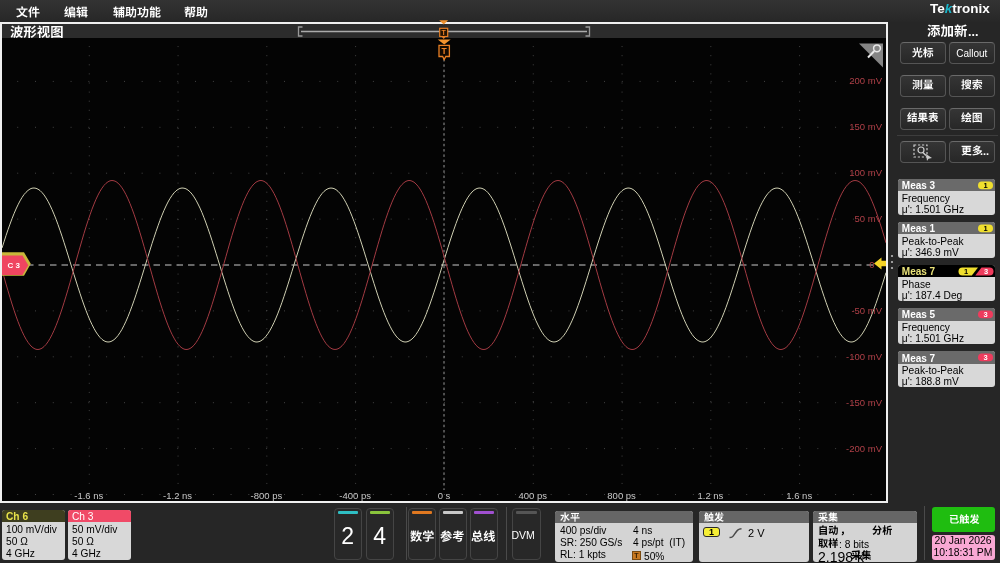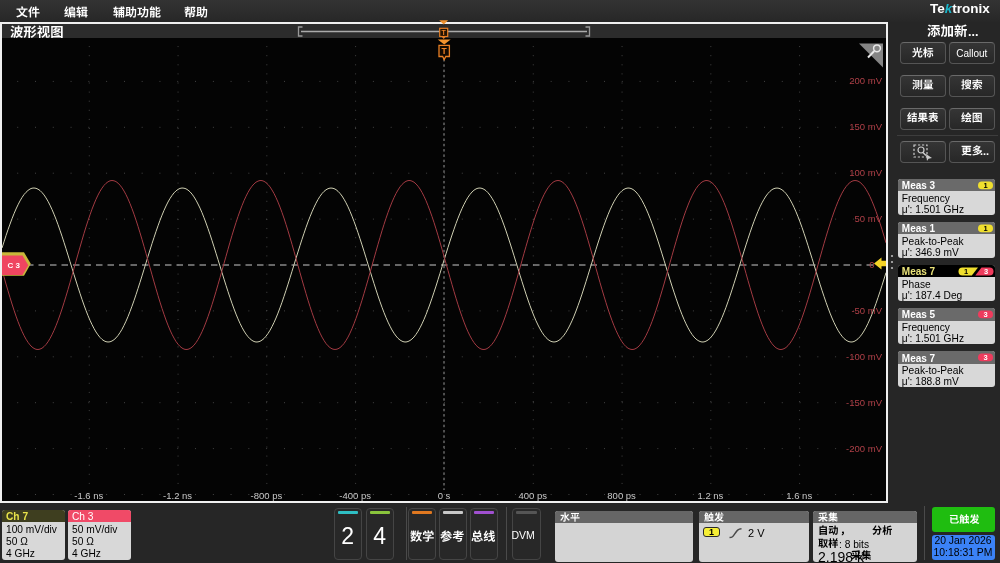--- a/index.html
+++ b/index.html
@@ -176,21 +176,21 @@
   </div>
 <div class="abs" style="left:901.8px;top:352.6px;font-size:10px;font-weight:bold;color:#fff">Meas 7</div>
 <svg class="abs" width="97" height="13" style="left:898px;top:351.3px" font-family="Liberation Sans, sans-serif">
     <rect x="80" y="2.6" width="15" height="7.6" rx="3.8" fill="#ef3b5d"></rect>
     <text x="87.5" y="9" text-anchor="middle" font-size="7.5" font-weight="bold" fill="#fff">3</text>
   </svg>
 <div class="abs lt" style="left:901.8px;top:365.3px;font-size:10.2px;line-height:11px">Peak-to-Peak<br>μ': 188.8 mV</div>
 <div class="abs" style="left:2px;top:509.5px;width:63px;height:50.5px;border-radius:3px;background:#d8d8d8;overflow:hidden">
     <div style="height:12.5px;background:#3e3e1f"></div>
   </div>
-<div class="abs" style="left:6px;top:510.5px;font-size:10.2px;font-weight:bold;color:#e8e34a">Ch 7</div>
+<div class="abs" style="left:6px;top:510.5px;font-size:10.2px;font-weight:bold;color:#e8e34a">Ch 6</div>
 <div class="abs lt" style="left:6px;top:523.5px;line-height:12px;font-size:10.2px">100 mV/div<br>50 Ω<br>4 GHz</div>
 <div class="abs" style="left:68px;top:509.5px;width:63px;height:50.5px;border-radius:3px;background:#d8d8d8;overflow:hidden">
     <div style="height:12.5px;background:#f04a67"></div>
   </div>
 <div class="abs" style="left:72px;top:510.5px;font-size:10.2px;font-weight:normal;color:#fff">Ch 3</div>
 <div class="abs lt" style="left:72px;top:523.5px;line-height:12px;font-size:10.2px">50 mV/div<br>50 Ω<br>4 GHz</div>
 <div class="abs" style="left:333.5px;top:507.5px;width:28.5px;height:52.5px;background:#282828;border:1px solid #454545;border-radius:4px"></div>
 <div class="abs" style="left:337.5px;top:511px;width:20.5px;height:3px;background:#2fbfc4;border-radius:1px"></div>
 <div class="abs" style="left:333.5px;top:522.5px;width:28.5px;text-align:center;color:#fff;font-size:23px">2</div>
 <div class="abs" style="left:365.5px;top:507.5px;width:28.5px;height:52.5px;background:#282828;border:1px solid #454545;border-radius:4px"></div>
@@ -214,20 +214,24 @@
 <svg width="24" height="15" viewBox="0 0 24 15" style="position:absolute;left:471.3px;top:530px" fill="#fff">
     <path transform="translate(0.0,0)" d="M9.1 8.1C9.8 9.0 10.5 10.2 10.7 10.9L11.9 10.2C11.7 9.4 10.9 8.3 10.2 7.5ZM3.2 7.7V9.9C3.2 11.3 3.7 11.7 5.5 11.7C5.9 11.7 7.5 11.7 7.9 11.7C9.3 11.7 9.7 11.3 9.9 9.8C9.5 9.7 8.8 9.5 8.5 9.3C8.4 10.2 8.3 10.4 7.8 10.4C7.3 10.4 6.0 10.4 5.7 10.4C4.9 10.4 4.8 10.3 4.8 9.9V7.7ZM1.4 7.8C1.2 8.8 0.8 10.0 0.4 10.6L1.7 11.2C2.3 10.4 2.6 9.2 2.8 8.1ZM3.6 4.1H8.6V5.6H3.6ZM2.0 2.7V7.0H6.0L5.1 7.7C5.8 8.2 6.7 9.0 7.1 9.6L8.2 8.6C7.8 8.1 7.1 7.5 6.3 7.0H10.2V2.7H8.5L9.6 1.0L8.1 0.3C7.8 1.1 7.4 2.0 6.9 2.7H4.7L5.4 2.4C5.2 1.8 4.6 1.0 4.1 0.4L2.9 1.0C3.3 1.5 3.7 2.2 3.9 2.7Z"></path>
     <path transform="translate(12.2,0)" d="M0.6 9.9 0.9 11.3C2.1 10.9 3.6 10.3 5.0 9.8L4.7 8.6C3.2 9.1 1.6 9.6 0.6 9.9ZM8.6 1.2C9.1 1.6 9.8 2.1 10.1 2.4L11.0 1.5C10.7 1.2 10.0 0.8 9.5 0.5ZM0.9 5.7C1.1 5.6 1.4 5.5 2.5 5.4C2.1 6.0 1.7 6.4 1.5 6.6C1.1 7.1 0.9 7.3 0.5 7.4C0.7 7.7 0.9 8.4 1.0 8.7C1.3 8.5 1.8 8.3 4.8 7.8C4.8 7.5 4.8 6.9 4.8 6.6L2.9 6.9C3.7 5.9 4.5 4.7 5.2 3.6L4.0 2.8C3.8 3.3 3.6 3.7 3.3 4.1L2.3 4.2C2.9 3.3 3.6 2.1 4.1 1.0L2.7 0.4C2.3 1.8 1.4 3.3 1.2 3.6C0.9 4.0 0.7 4.3 0.4 4.3C0.6 4.7 0.8 5.4 0.9 5.7ZM10.5 6.5C10.2 7.0 9.7 7.6 9.1 8.0C9.0 7.6 8.9 7.0 8.8 6.5L11.7 5.9L11.4 4.7L8.7 5.2L8.6 4.0L11.3 3.6L11.1 2.3L8.5 2.7C8.4 1.9 8.4 1.1 8.4 0.3H7.0C7.0 1.2 7.0 2.1 7.0 2.9L5.3 3.2L5.5 4.5L7.1 4.2L7.2 5.4L5.0 5.8L5.2 7.1L7.4 6.7C7.6 7.5 7.7 8.3 7.9 9.0C6.9 9.6 5.8 10.1 4.6 10.4C4.9 10.8 5.3 11.3 5.5 11.7C6.5 11.3 7.5 10.8 8.4 10.2C8.9 11.2 9.5 11.8 10.3 11.8C11.3 11.8 11.7 11.4 11.9 9.9C11.6 9.8 11.1 9.5 10.9 9.1C10.8 10.1 10.7 10.4 10.5 10.4C10.2 10.4 9.8 10.0 9.6 9.4C10.4 8.7 11.2 7.9 11.7 7.0Z"></path>
   </svg>
 <div class="abs" style="left:505.5px;top:507px;width:1px;height:53px;background:#4a4a4a"></div>
 <div class="abs" style="left:511.5px;top:507.5px;width:29px;height:52.5px;background:#282828;border:1px solid #454545;border-radius:4px"></div>
 <div class="abs" style="left:515.5px;top:511px;width:21px;height:3px;background:#555;border-radius:1px"></div>
 <div class="abs" style="left:511.5px;top:528.75px;width:29px;color:#fff;font-size:10.5px">DVM</div>
 <div class="abs" style="left:555px;top:510.5px;width:137.5px;height:51.5px;border-radius:3px;background:#d4d4d4;overflow:hidden">
     <div style="height:12.5px;background:#666"></div>
+    <div class="lt" style="padding:1.5px 0 0 5px;line-height:12.3px;font-size:10.2px;position:relative">400 ps/div<span style="position:absolute;left:78px">4 ns</span><br>SR: 250 GS/s<span style="position:absolute;left:78px;top:13.8px">4 ps/pt&nbsp; (IT)</span><br>RL: 1 kpts<svg width="9" height="9" viewBox="0 0 9 9" style="position:absolute;left:77px;top:27.5px">
+        <rect x="0.5" y="0.5" width="8" height="8" fill="#c87820" stroke="#7a4a10"></rect>
+        <text x="4.5" y="7" text-anchor="middle" font-size="7" font-weight="bold" fill="#3a2000">T</text>
+      </svg><span style="position:absolute;left:89px;top:27.5px">50%</span></div>
   </div>
 <svg width="20" height="12" viewBox="0 0 20 12" style="position:absolute;left:560px;top:511.5px" fill="#fff">
     <path transform="translate(0.0,0)" d="M0.6 2.8V4.0H2.7C2.2 5.7 1.4 7.1 0.2 7.9C0.5 8.1 1.0 8.5 1.2 8.8C2.6 7.8 3.7 5.7 4.1 3.0L3.3 2.7L3.1 2.8ZM8.0 2.1C7.5 2.7 6.9 3.5 6.2 4.0C6.0 3.6 5.8 3.2 5.7 2.8V0.3H4.4V8.2C4.4 8.3 4.3 8.4 4.2 8.4C4.0 8.4 3.4 8.4 2.9 8.4C3.1 8.7 3.3 9.3 3.3 9.7C4.2 9.7 4.8 9.7 5.2 9.4C5.5 9.2 5.7 8.9 5.7 8.2V5.3C6.5 6.8 7.5 8.0 8.9 8.8C9.1 8.4 9.6 7.9 9.8 7.7C8.6 7.1 7.5 6.2 6.8 5.0C7.5 4.4 8.4 3.6 9.1 2.8Z"></path>
     <path transform="translate(10.0,0)" d="M1.6 2.8C1.9 3.4 2.2 4.3 2.3 4.9L3.5 4.5C3.4 3.9 3.0 3.1 2.7 2.4ZM7.3 2.4C7.1 3.1 6.7 3.9 6.4 4.5L7.5 4.8C7.8 4.3 8.2 3.5 8.6 2.7ZM0.5 5.2V6.4H4.4V9.7H5.6V6.4H9.6V5.2H5.6V2.1H9.0V0.9H1.0V2.1H4.4V5.2Z"></path>
   </svg>
 <div class="abs" style="left:699px;top:510.5px;width:110px;height:51.5px;border-radius:3px;background:#d4d4d4;overflow:hidden">
     <div style="height:12.5px;background:#666"></div>
     <div class="lt" style="padding:2px 0 0 4px;position:relative;height:37px"><span style="display:inline-block;width:17px;height:9.5px;background:#f6ef35;border:1.6px solid #2a2a2a;border-radius:3px;text-align:center;font-size:9px;font-weight:bold;line-height:9px">1</span><svg width="16" height="12" viewBox="0 0 16 12" style="position:absolute;left:29px;top:3.5px">
         <path d="M1.5 10.5 C4.5,10.5 5,9.5 7,6.5 C9,3.5 10,2 13.5,1.8" fill="none" stroke="#4a4a4a" stroke-width="1.4"></path>
       </svg><span style="position:absolute;left:49px;top:3.5px">2 V</span></div>
@@ -265,12 +269,12 @@
     <path transform="translate(0.0,0)" d="M7.9 1.9C7.6 2.7 7.0 3.8 6.5 4.4L7.5 4.9C8.0 4.2 8.7 3.3 9.2 2.4ZM1.3 2.9C1.7 3.4 2.1 4.2 2.2 4.7L3.3 4.3C3.2 3.7 2.8 3.0 2.3 2.4ZM8.3 0.3C6.4 0.7 3.4 0.9 0.7 1.0C0.8 1.3 1.0 1.8 1.0 2.2C3.7 2.1 6.9 1.9 9.3 1.5ZM0.6 5.1V6.3H3.5C2.7 7.2 1.4 8.0 0.2 8.5C0.5 8.8 0.9 9.3 1.1 9.6C2.3 9.0 3.5 8.1 4.4 7.1V9.9H5.7V7.0C6.7 8.1 7.9 9.0 9.0 9.6C9.3 9.2 9.7 8.7 10.0 8.5C8.8 8.0 7.5 7.2 6.6 6.3H9.7V5.1H5.7V4.2H4.8L5.8 3.8C5.7 3.4 5.4 2.6 5.1 2.1L4.0 2.5C4.3 3.0 4.5 3.7 4.6 4.2H4.4V5.1Z"></path>
     <path transform="translate(10.2,0)" d="M4.5 6.1V6.7H0.5V7.6H3.4C2.5 8.1 1.3 8.6 0.2 8.8C0.4 9.1 0.8 9.5 0.9 9.8C2.1 9.5 3.4 8.9 4.5 8.1V9.9H5.7V8.1C6.7 8.8 8.0 9.4 9.2 9.8C9.4 9.5 9.7 9.0 10.0 8.8C8.9 8.6 7.7 8.1 6.8 7.6H9.7V6.7H5.7V6.1ZM4.9 3.5V3.9H2.8V3.5ZM4.7 0.6C4.8 0.8 5.0 1.1 5.0 1.3H3.4C3.6 1.0 3.7 0.8 3.9 0.5L2.6 0.3C2.2 1.2 1.3 2.2 0.2 3.0C0.5 3.2 0.9 3.6 1.1 3.8C1.3 3.7 1.4 3.5 1.6 3.4V6.3H2.8V6.0H9.4V5.1H6.1V4.7H8.8V3.9H6.1V3.5H8.7V2.7H6.1V2.2H9.2V1.3H6.3C6.2 1.0 6.0 0.6 5.8 0.3ZM4.9 2.7H2.8V2.2H4.9ZM4.9 4.7V5.1H2.8V4.7Z"></path>
   </svg>
 <div class="abs" style="left:924px;top:506px;width:1px;height:54px;background:#4a4a4a"></div>
 <div class="abs" style="left:931.5px;top:506.5px;width:63.5px;height:25px;background:#1fbd10;border-radius:3px"></div>
 <svg width="31" height="12" viewBox="0 0 31 12" style="position:absolute;left:948.5px;top:513.5px" fill="#fff">
     <path transform="translate(0.0,0)" d="M0.9 0.9V2.1H7.3V4.3H2.6V2.9H1.3V7.6C1.3 9.2 1.9 9.6 3.9 9.6C4.4 9.6 6.8 9.6 7.3 9.6C9.2 9.6 9.6 9.0 9.9 7.1C9.5 7.0 8.9 6.8 8.6 6.6C8.5 8.1 8.3 8.4 7.3 8.4C6.7 8.4 4.4 8.4 3.9 8.4C2.8 8.4 2.6 8.3 2.6 7.6V5.5H7.3V6.0H8.5V0.9Z"></path>
     <path transform="translate(10.2,0)" d="M2.5 3.8V4.7H1.9V3.8ZM3.3 3.8H3.9V4.7H3.3ZM1.9 2.9C2.1 2.7 2.2 2.5 2.3 2.2H3.1C3.0 2.5 2.9 2.7 2.8 2.9ZM1.7 0.3C1.4 1.5 0.9 2.7 0.2 3.5C0.4 3.6 0.7 3.9 0.9 4.1V5.6C0.9 6.8 0.9 8.3 0.3 9.4C0.6 9.5 1.0 9.7 1.2 9.9C1.6 9.2 1.7 8.4 1.8 7.5H2.5V9.5H3.3V7.5H3.9V8.7C3.9 8.8 3.8 8.8 3.8 8.8C3.7 8.8 3.5 8.8 3.3 8.8C3.5 9.0 3.6 9.5 3.7 9.7C4.0 9.7 4.3 9.7 4.5 9.5C4.8 9.4 4.8 9.1 4.8 8.7V2.9H3.9C4.1 2.5 4.3 2.1 4.5 1.7L3.8 1.2L3.6 1.3H2.6C2.7 1.0 2.8 0.8 2.8 0.5ZM2.5 5.6V6.6H1.9C1.9 6.2 1.9 5.9 1.9 5.6V5.6ZM3.3 5.6H3.9V6.6H3.3ZM6.6 0.3V2.1H5.2V6.3H6.7V8.1L4.9 8.2L5.1 9.4C6.1 9.3 7.5 9.1 8.8 9.0C8.9 9.3 8.9 9.5 8.9 9.8L10.0 9.4C9.9 8.7 9.5 7.5 9.0 6.7L8.1 7.0C8.2 7.3 8.3 7.6 8.5 7.9L7.9 8.0V6.3H9.5V2.1H7.9V0.3ZM6.1 3.2H6.8V5.3H6.1ZM7.8 3.2H8.5V5.3H7.8Z"></path>
     <path transform="translate(20.4,0)" d="M6.8 0.9C7.2 1.4 7.7 2.0 8.0 2.4L9.0 1.7C8.7 1.4 8.2 0.8 7.8 0.3ZM1.4 3.9C1.5 3.7 1.9 3.6 2.4 3.6H3.8C3.1 5.6 2.0 7.1 0.2 8.1C0.5 8.3 0.9 8.8 1.1 9.1C2.3 8.4 3.3 7.5 4.0 6.4C4.3 7.0 4.7 7.4 5.1 7.8C4.3 8.3 3.4 8.6 2.4 8.8C2.7 9.1 2.9 9.6 3.1 9.9C4.2 9.6 5.2 9.2 6.1 8.7C6.9 9.2 8.0 9.6 9.2 9.9C9.4 9.6 9.7 9.1 10.0 8.8C8.9 8.6 7.9 8.3 7.1 7.9C7.9 7.1 8.6 6.1 9.0 4.8L8.2 4.4L7.9 4.5H4.9C5.0 4.2 5.1 3.9 5.2 3.6H9.6L9.6 2.5H5.5C5.7 1.8 5.8 1.2 5.9 0.5L4.5 0.2C4.4 1.0 4.3 1.8 4.1 2.5H2.7C3.0 1.9 3.2 1.3 3.4 0.7L2.1 0.5C1.9 1.3 1.5 2.1 1.4 2.3C1.3 2.6 1.1 2.7 1.0 2.8C1.1 3.1 1.3 3.6 1.4 3.9ZM6.0 7.2C5.5 6.7 5.1 6.2 4.8 5.7H7.3C7.0 6.2 6.5 6.7 6.0 7.2Z"></path>
   </svg>
-<div class="abs" style="left:931.5px;top:534.5px;width:63px;height:25px;background:#3b82f6;border-radius:3px;color:#000;font-size:10.4px;line-height:12px;text-align:center;padding-top:0.8px">20 Jan 2026<br>10:18:31 PM</div>
+<div class="abs" style="left:931.5px;top:534.5px;width:63px;height:25px;background:#f9a8d4;border-radius:3px;color:#000;font-size:10.4px;line-height:12px;text-align:center;padding-top:0.8px">20 Jan 2026<br>10:18:31 PM</div>
 </body></html>

